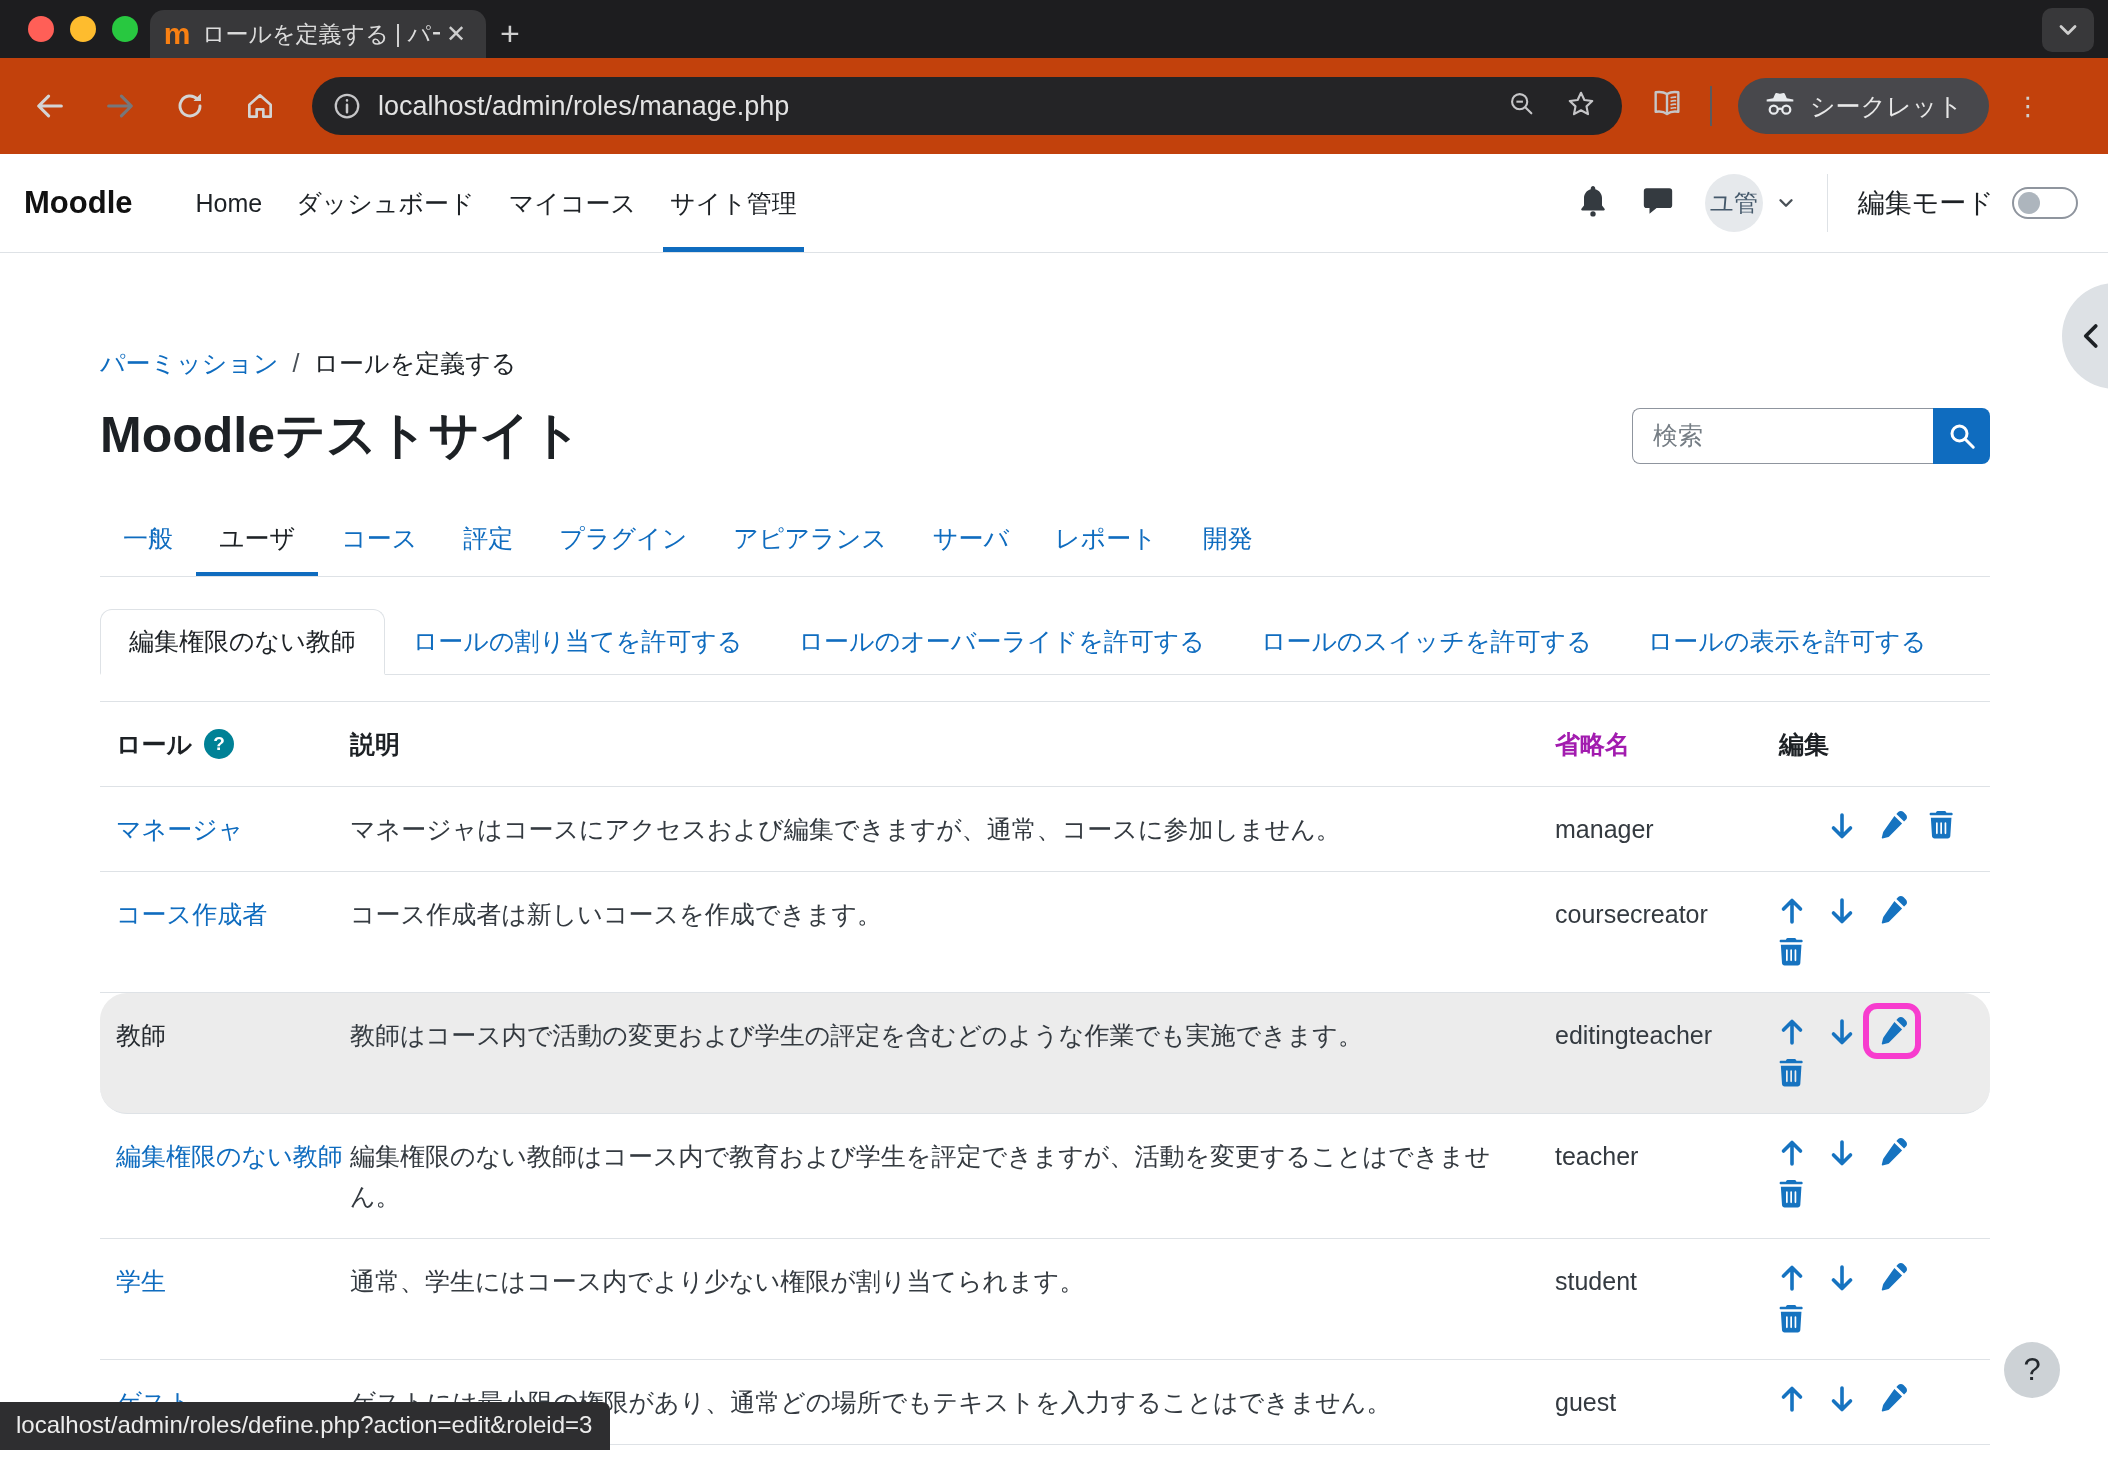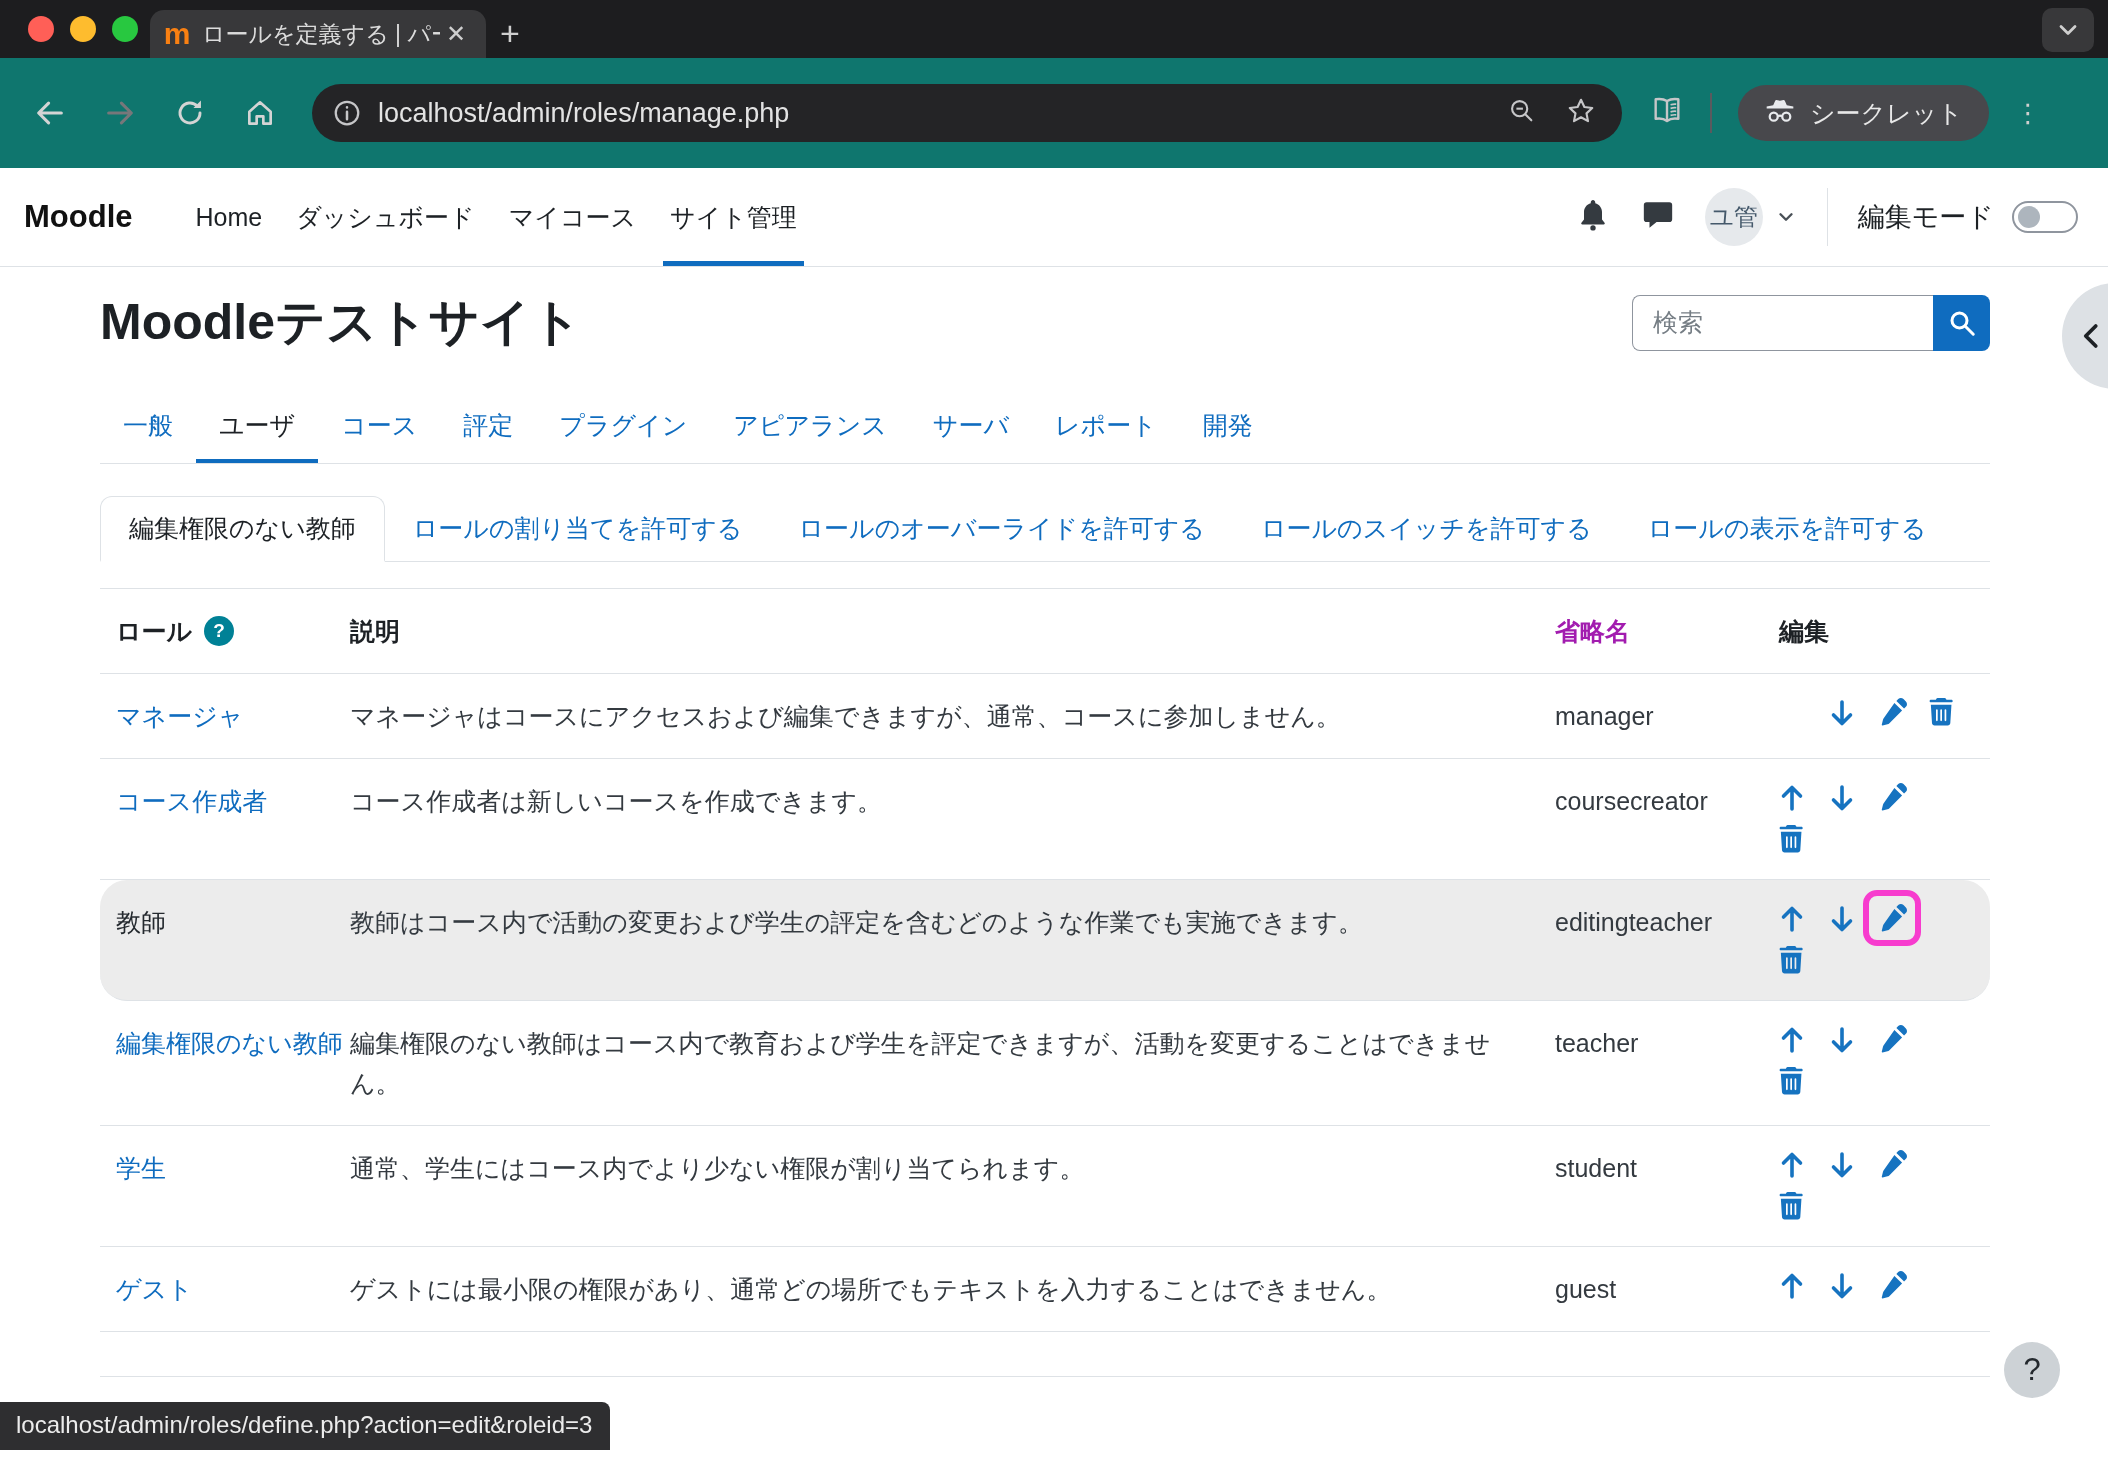--- a/index.html
+++ b/index.html
@@ -13,21 +13,21 @@
   .tl.red{ background:#ff5f57; } .tl.yel{ background:#febc2e; } .tl.grn{ background:#28c840; }
   .btab { position:absolute; left:150px; top:10px; width:336px; height:48px; background:#38383a;
           border-radius:14px 14px 0 0; display:flex; align-items:center; padding:0 14px; }
   .btab .fav { width:26px; height:26px; display:flex; align-items:center; justify-content:center;
                color:#f98012; font-weight:bold; font-size:30px; line-height:26px; }
   .btab .ttl { color:#dcdcdc; font-size:23px; margin-left:12px; white-space:nowrap; overflow:hidden; width:238px; }
   .btab .cls { color:#cfcfcf; font-size:24px; margin-left:6px; cursor:default; }
   .newtab { position:absolute; left:500px; top:14px; color:#cfcfcf; font-size:34px; font-weight:300; }
   .tabsearch { position:absolute; right:14px; top:8px; width:52px; height:44px; background:#38383a;
                border-radius:10px; display:flex; align-items:center; justify-content:center; }
-  .toolbar { height:110px; background:#0f766e; display:flex; align-items:center; padding:0 22px; }
+  .toolbar { height:96px; background:#c2410c; display:flex; align-items:center; padding:0 22px; }
   .navbtn { width:56px; height:56px; display:flex; align-items:center; justify-content:center; margin-right:14px; }
   .urlbar { flex:0 0 auto; width:1310px; height:58px; background:#242426; border-radius:29px;
             display:flex; align-items:center; padding:0 20px; margin-left:10px; }
   .urlbar .info { margin-right:16px; display:flex; }
   .urlbar .url { color:#e3e3e3; font-size:27px; flex:1; }
   .urlbar .endicons { display:flex; align-items:center; gap:30px; margin-right:6px; }
   .chromeright { display:flex; align-items:center; margin-left:28px; gap:26px; }
   .vsep { width:2px; height:40px; background:#5a5a5e; }
   .incog { height:56px; background:#48484c; border-radius:28px; display:flex; align-items:center;
            gap:14px; padding:0 26px; color:#e8e8e8; font-size:25px; }
@@ -247,20 +247,25 @@
   </div>
 </div>
 
 <div class="drawer-toggle">
   <svg width="30" height="30" viewBox="0 0 24 24">
       <path d="M15 4l-8 8 8 8" fill="none" stroke="#1d2125" stroke-width="3" stroke-linecap="round" stroke-linejoin="round"></path>
     </svg>
 </div>
 
 <div class="main">
+  <div class="breadcrumb">
+    <span class="lnk">パーミッション</span>
+    <span class="sep">/</span>
+    <span class="cur">ロールを定義する</span>
+  </div>
 
   <div class="title-row">
     <h1 class="pagetitle">Moodleテストサイト</h1>
     <div class="search">
       <input type="text" placeholder="検索" style="">
       <button class="sbtn">
         <svg width="30" height="30" viewBox="0 0 24 24">
             <circle cx="10" cy="10" r="6" fill="none" stroke="#fff" stroke-width="2.4"></circle>
             <path d="M14.6 14.6L21 21" stroke="#fff" stroke-width="2.4" stroke-linecap="round"></path>
           </svg>

